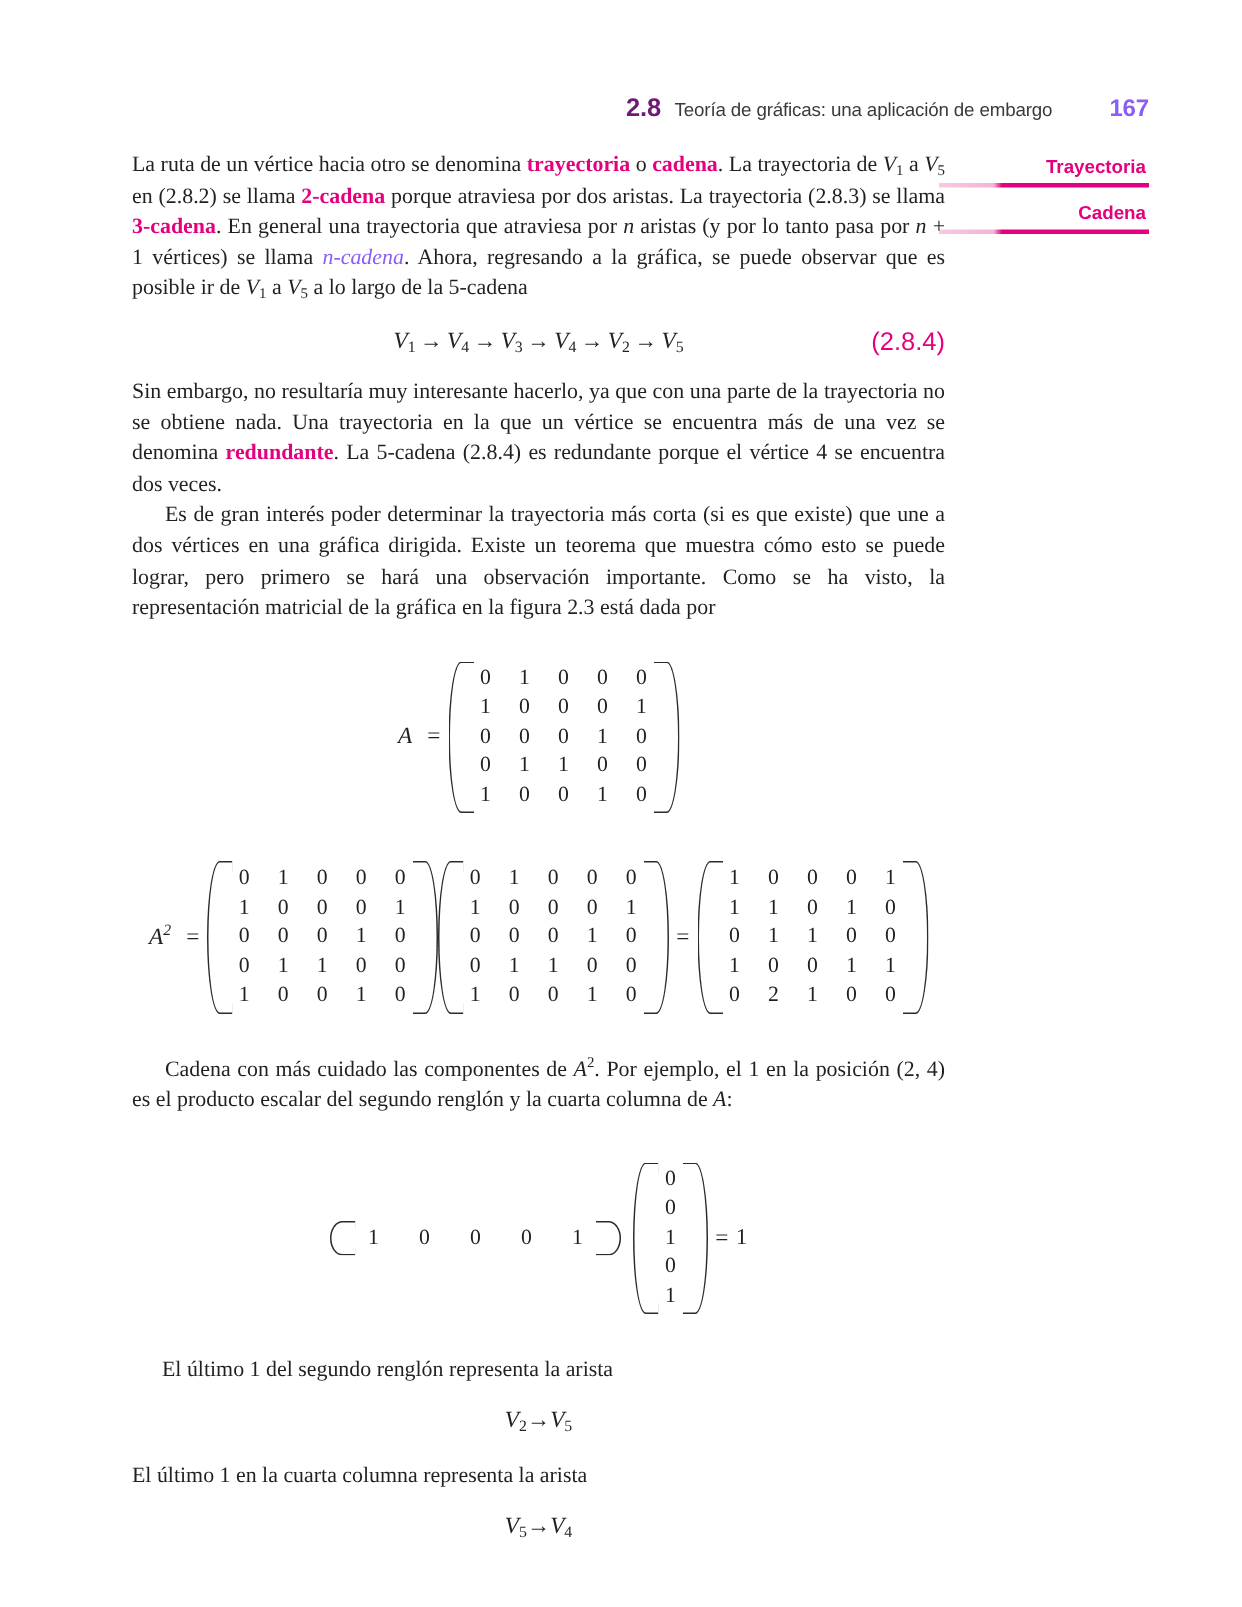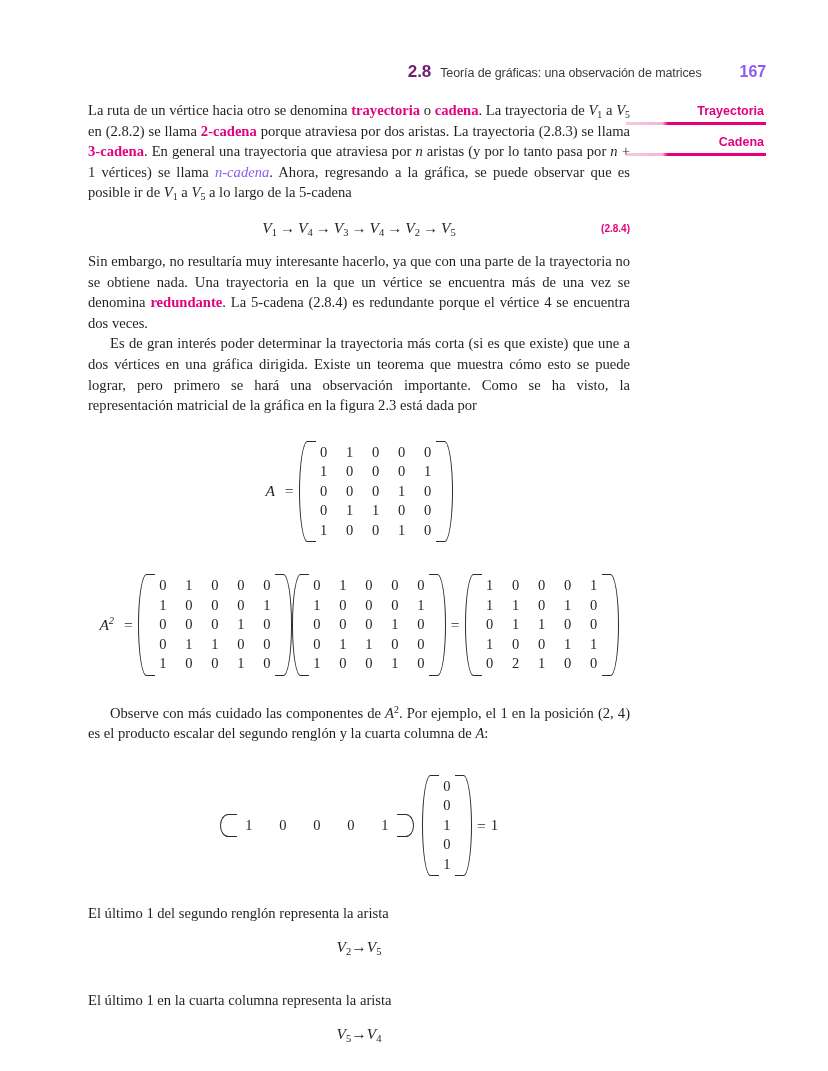--- a/index.html
+++ b/index.html
@@ -120,23 +120,23 @@
     position: relative;
     text-align: center;
     font-size: 15px;
   }
   .eqnum {
     position: absolute;
     right: 0;
     top: 50%;
     transform: translateY(-50%);
     color: #e4007f;
-    font-weight: bold;
+    font-weight: normal;
     font-family: "Liberation Sans", "DejaVu Sans", sans-serif;
-    font-size: 10px;
+    font-size: 17px;
     text-align: center;
   }
   .chain {
     font-size: 15.5px;
     white-space: nowrap;
   }
   .chain .arrow {
     margin: 0 3px;
     font-size: 15px;
   }
@@ -212,21 +212,21 @@
   .small-eq {
     text-align: center;
     font-size: 15.5px;
     margin-top: 14px;
   }
 </style>
 </head>
 <body>
 
 <div id="running-head">
-  <span class="secnum">2.8</span><span class="sectitle">Teoría de gráficas: una observación de matrices</span><span class="folio">167</span>
+  <span class="secnum">2.8</span><span class="sectitle">Teoría de gráficas: una aplicación de embargo</span><span class="folio">167</span>
 </div>
 
 <div class="margin-note" id="margin-note-trayectoria">
   <span class="mn-label">Trayectoria</span>
   <div class="mn-rule"></div>
 </div>
 <div class="margin-note" id="margin-note-cadena">
   <span class="mn-label">Cadena</span>
   <div class="mn-rule"></div>
 </div>
@@ -379,21 +379,21 @@
         <span class="cell">0</span>
           <span class="cell">2</span>
           <span class="cell">1</span>
           <span class="cell">0</span>
           <span class="cell">0</span>
       </span>
       <span class="paren right"></span>
     </span>
   </div>
 
-  <p class="indent" style="margin-top:26px;"><span>Observe con más cuidado las componentes de </span><var>A</var><sup>2</sup><span>. Por ejemplo, el 1 en la posición (2, 4) es el producto escalar del segundo renglón y la cuarta columna de </span><var>A</var><span>:</span></p>
+  <p class="indent" style="margin-top:26px;"><span>Cadena con más cuidado las componentes de </span><var>A</var><sup>2</sup><span>. Por ejemplo, el 1 en la posición (2, 4) es el producto escalar del segundo renglón y la cuarta columna de </span><var>A</var><span>:</span></p>
 
   <div id="eq-dot" class="matrix-row">
     <span class="matrix rowvec">
       <span class="paren left"></span>
       <span class="mgrid" style="grid-template-columns:repeat(5,auto);">
         <span class="cell">1</span>
           <span class="cell">0</span>
           <span class="cell">0</span>
           <span class="cell">0</span>
           <span class="cell">1</span>
@@ -410,25 +410,25 @@
         <span class="cell">0</span>
         <span class="cell">1</span>
       </span>
       <span class="paren right"></span>
     </span>
 
     <span class="eq-sign">=</span>
     <span style="font-size:15px;">1</span>
   </div>
 
-  <p style="margin-top:26px;">El último 1 del segundo renglón representa la arista</p>
+  <p style="margin-top:26px;margin-left:20px;">El último 1 del segundo renglón representa la arista</p>
 
   <div class="small-eq">
     <var>V</var><sub>2</sub><span class="arrow">→</span><var>V</var><sub>5</sub>
   </div>
 
-  <p style="margin-top:34px;">El último 1 en la cuarta columna representa la arista</p>
+  <p style="margin-top:18px;">El último 1 en la cuarta columna representa la arista</p>
 
   <div class="small-eq">
     <var>V</var><sub>5</sub><span class="arrow">→</span><var>V</var><sub>4</sub>
   </div>
 
 </div>
 
 </body></html>

